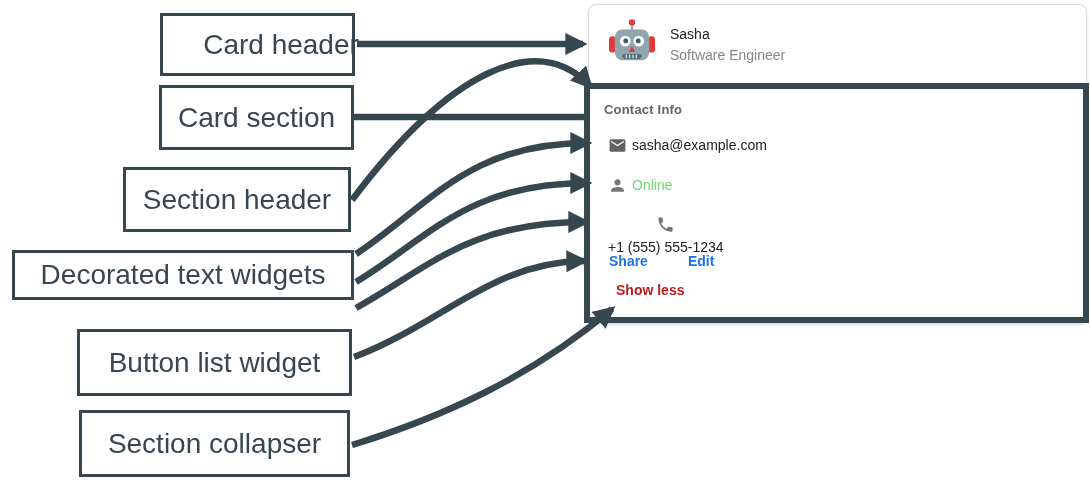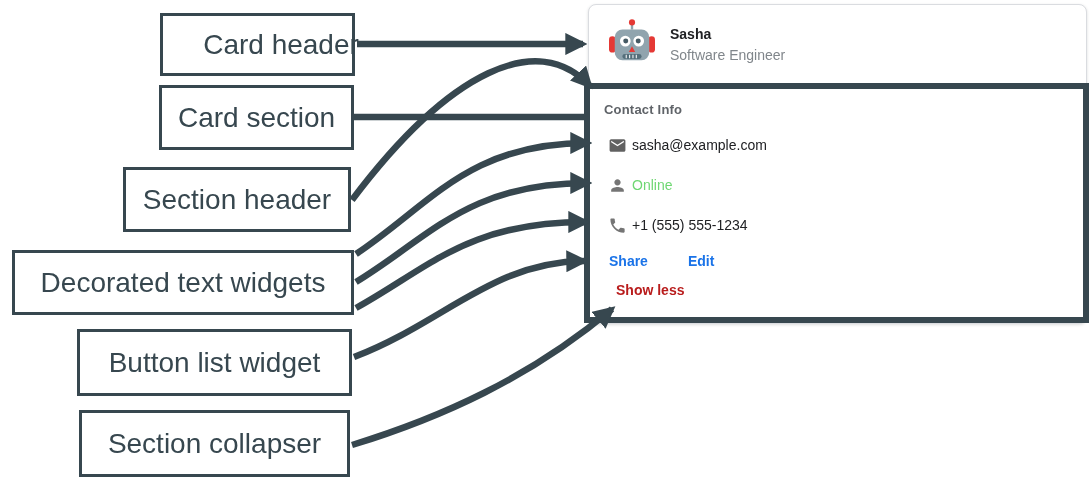--- a/index.html
+++ b/index.html
@@ -10,35 +10,35 @@
   
   .label-box{
     position:absolute;box-sizing:border-box;z-index:40;
     display:flex;align-items:center;justify-content:center;
     background:#fff;border:3px solid #37474f;color:#37474f;
     font-size:28px;line-height:1;white-space:nowrap;
   }
   .lb-card-header{left:160px;top:13px;width:195px;height:63px;padding-left:47px;}
   .lb-card-section{left:159px;top:85px;width:195px;height:65px;}
   .lb-section-header{left:123px;top:167px;width:228px;height:65px;}
-  .lb-decorated{left:12px;top:250px;width:342px;height:65px;}
+  .lb-decorated{left:12px;top:250px;width:342px;height:50px;}
   .lb-button-list{left:77px;top:329px;width:275px;height:67px;}
   .lb-collapser{left:79px;top:410px;width:271px;height:67px;}
   
   .card{
     position:absolute;left:588px;top:4px;width:499px;height:320px;z-index:10;
     box-sizing:border-box;background:#fff;border:1px solid #dadce0;border-radius:8px;
     box-shadow:0 1px 3px rgba(60,64,67,.18);
   }
   .avatar{position:absolute;left:20px;top:13px;width:46px;height:50px;}
-  .person-name{position:absolute;left:81px;top:21px;font-size:14px;font-weight:bold;color:#202124;}
+  .person-name{position:absolute;left:81px;top:21px;font-size:14px;font-weight:normal;color:#202124;}
   .person-sub{position:absolute;left:81px;top:42px;font-size:14px;color:#80868b;}
   .section-title{position:absolute;left:15px;top:97px;font-size:13px;font-weight:bold;color:#5f6368;letter-spacing:.2px;}
   .drow{position:absolute;left:19px;display:flex;align-items:center;gap:5px;height:20px;}
-  .drow-email{top:130px;} .drow-online{top:170px;} .drow-phone{top:210px;}
+  .drow-email{top:130px;} .drow-online{top:170px;} .drow-phone{top:210px;flex-direction:column;}
   .dicon{width:19px;height:19px;flex:0 0 auto;}
   .dtext{font-size:14px;color:#202124;white-space:nowrap;}
   .dtext.green{color:#6fd773;}
   .btnrow{position:absolute;left:20px;top:248px;display:flex;gap:40px;}
   .text-button{font-size:14px;font-weight:bold;color:#1a73e8;cursor:pointer;white-space:nowrap;}
   .showless{position:absolute;left:27px;top:277px;font-size:14px;font-weight:bold;color:#b91c1c;cursor:pointer;}
   
   .section-rect{
     position:absolute;left:584px;top:83px;width:505px;height:240px;z-index:20;
     box-sizing:border-box;border:6px solid #37474f;pointer-events:none;

